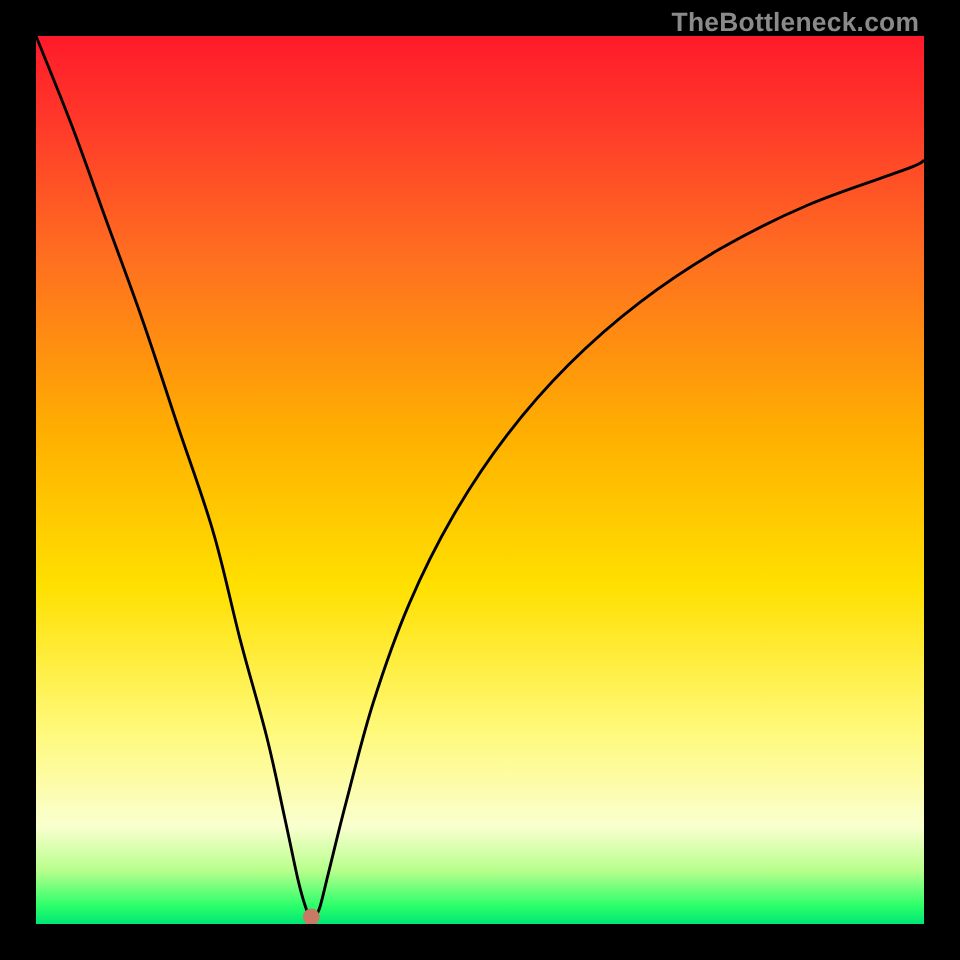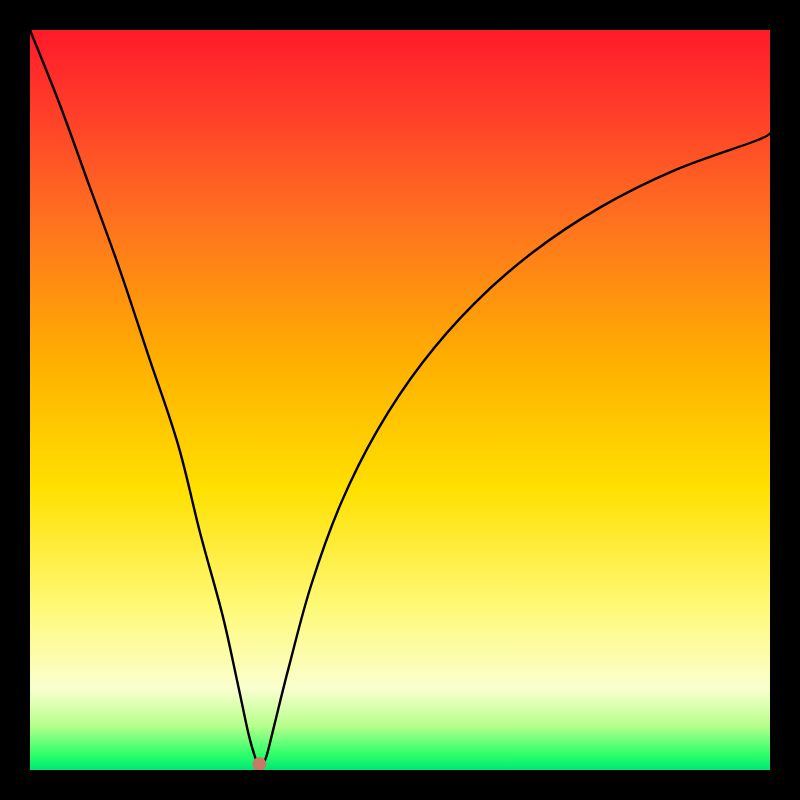--- a/index.html
+++ b/index.html
@@ -59,13 +59,14 @@
 </head>
 <body>
 
 <div class="frame">
   <div class="plot-area">
     <svg class="curve" viewBox="0 0 740 740" preserveAspectRatio="none">
       <path id="curve-path" d="M 0.0 0.0 C 5.3 13.3, 18.9 46.0, 29.6 74.0 C 40.3 102.0, 48.5 126.1, 59.2 155.4 C 69.9 184.7, 78.1 206.2, 88.8 236.8 C 99.5 267.4, 107.7 293.6, 118.4 325.6 C 129.1 357.6, 138.7 382.4, 148.0 414.4 C 157.3 446.4, 162.2 472.6, 170.2 503.2 C 178.2 533.8, 185.7 558.0, 192.4 584.6 C 199.1 611.2, 202.5 629.9, 207.2 651.2 C 211.9 672.5, 215.0 689.0, 218.3 703.0 C 221.6 717.0, 223.7 723.3, 225.7 728.9 C 227.7 734.5, 228.1 733.4, 229.4 734.1 C 230.7 734.7, 231.8 734.2, 233.1 732.6 C 234.4 731.0, 234.8 731.9, 236.8 725.2 C 238.8 718.5, 240.2 711.6, 244.2 695.6 C 248.2 679.6, 252.3 661.7, 259.0 636.4 C 265.7 611.1, 271.9 584.3, 281.2 555.0 C 290.5 525.7, 298.8 501.6, 310.8 473.6 C 322.8 445.6, 333.1 424.9, 347.8 399.6 C 362.5 374.3, 374.9 355.6, 392.2 333.0 C 409.5 310.4, 424.0 293.8, 444.0 273.8 C 464.0 253.8, 480.6 239.3, 503.2 222.0 C 525.8 204.7, 544.5 192.3, 569.8 177.6 C 595.1 162.9, 615.8 152.6, 643.8 140.6 C 671.8 128.6, 707.9 117.7, 725.2 111.0 C 742.5 104.3, 737.3 104.9, 740.0 103.6" fill="none" stroke="#000" stroke-width="2.4"></path>
       <circle id="marker-dot" cx="229.4" cy="734.1" r="7" fill="#c97a65"></circle>
     </svg>
   </div>
+  <div class="watermark">TheBottleneck.com</div>
 </div>
 
 </body></html>

